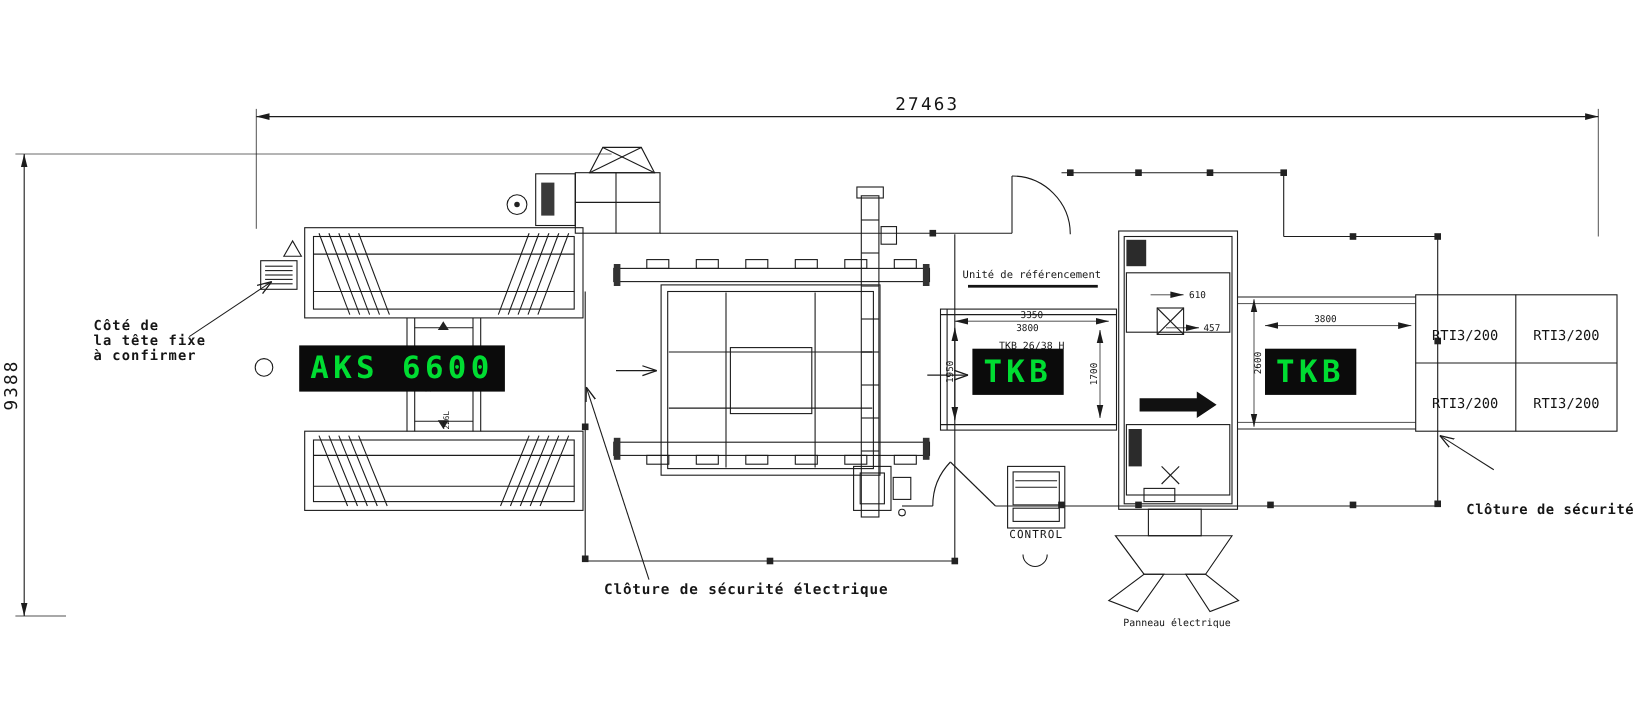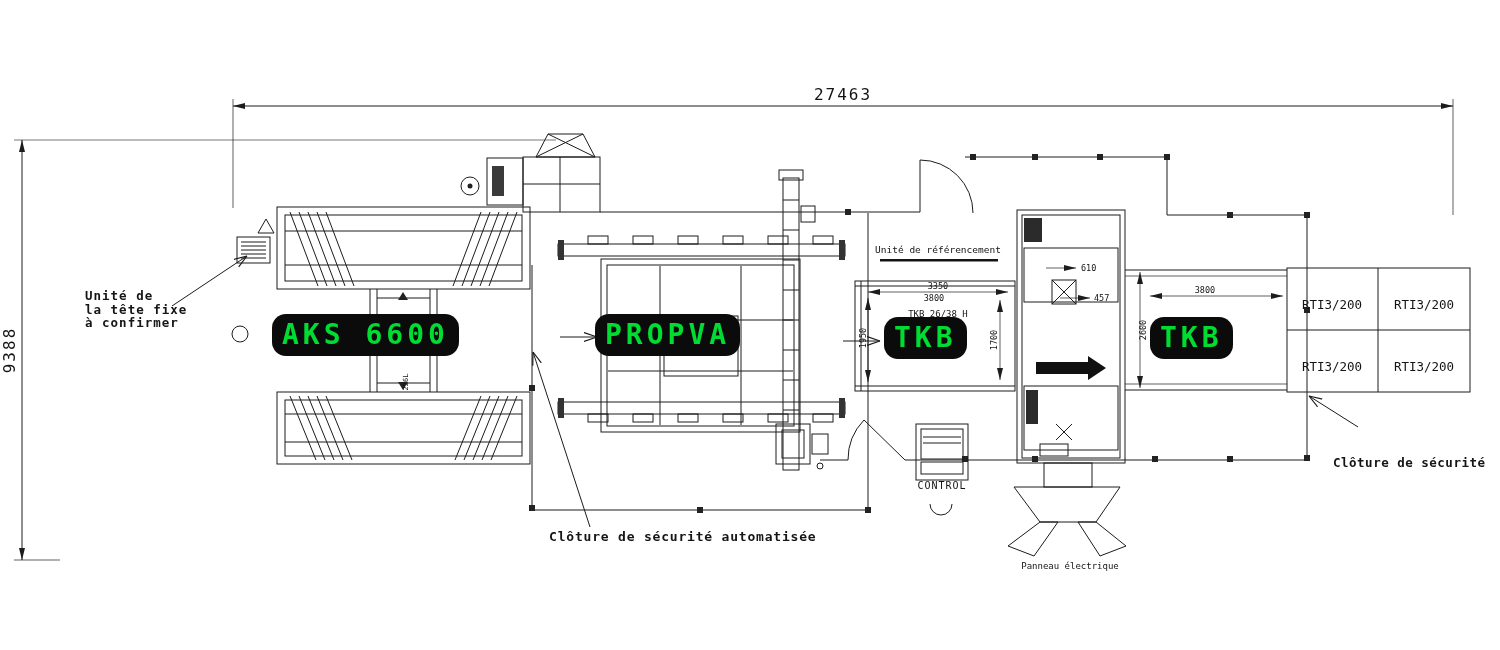--- a/index.html
+++ b/index.html
@@ -6,21 +6,20 @@
   .canvas{
     position:relative;width:1500px;height:650px;background:#ffffff;
     font-family:"DejaVu Sans Mono", monospace;color:#141414;overflow:hidden;
   }
   .canvas svg{position:absolute;left:0;top:0;}
   .chip{
     position:absolute;background:#0b0b0b;color:#00dd32;
     font-family:"DejaVu Sans Mono", monospace;font-weight:bold;
     font-size:28px;letter-spacing:4px;line-height:1;padding:7px 10px;
     white-space:nowrap;
-    border-radius:14px;
   }
   .note{
     position:absolute;font-family:"DejaVu Sans Mono", monospace;
     font-weight:bold;color:#161616;white-space:nowrap;
   }
   .note-fixedhead{left:85px;top:289px;font-size:12.5px;letter-spacing:1px;line-height:13.5px;}
   .note-cloture-auto{left:549px;top:529px;font-size:13px;letter-spacing:0.8px;}
   .note-cloture-right{left:1333px;top:427px;font-size:12.5px;letter-spacing:0.5px;margin-top:28px;}
   .note-fixedhead span{display:block;}
 </style>
@@ -293,25 +292,24 @@
     <text x="942" y="489" text-anchor="middle" font-size="10" letter-spacing="1">CONTROL</text>
     <text x="1070" y="569" text-anchor="middle" font-size="9">Panneau électrique</text>
 
     <text transform="translate(392,346) rotate(-90)" text-anchor="middle" font-size="7">10 KW</text>
     <text transform="translate(408,336) rotate(-90)" text-anchor="middle" font-size="7">7755</text>
     <text transform="translate(408,382) rotate(-90)" text-anchor="middle" font-size="7">226L</text>
   </g>
 </svg>
 
 <div class="chip" style="left:272px;top:314px">AKS 6600</div>
-<div class="chip" style="left:595px;top:314px">PROPVA</div>
 <div class="chip" style="left:884px;top:317px">TKB</div>
 <div class="chip" style="left:1150px;top:317px">TKB</div>
 
 <div class="note note-fixedhead">
-  <span>Unité de</span>
+  <span>Côté de</span>
   <span>la tête fixe</span>
   <span>à confirmer</span>
 </div>
-<div class="note note-cloture-auto">Clôture de sécurité automatisée</div>
+<div class="note note-cloture-auto">Clôture de sécurité électrique</div>
 <div class="note note-cloture-right">Clôture de sécurité</div>
 
 </div>
 
 </body></html>

